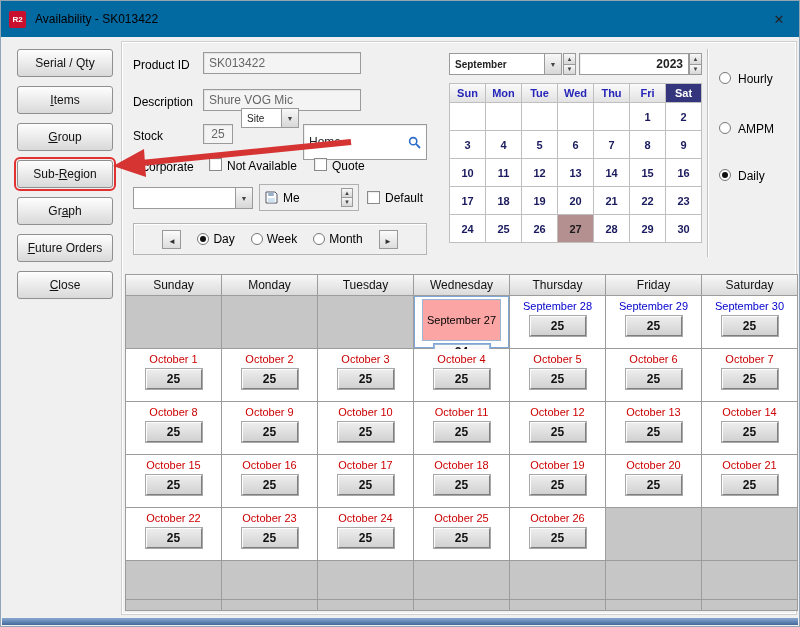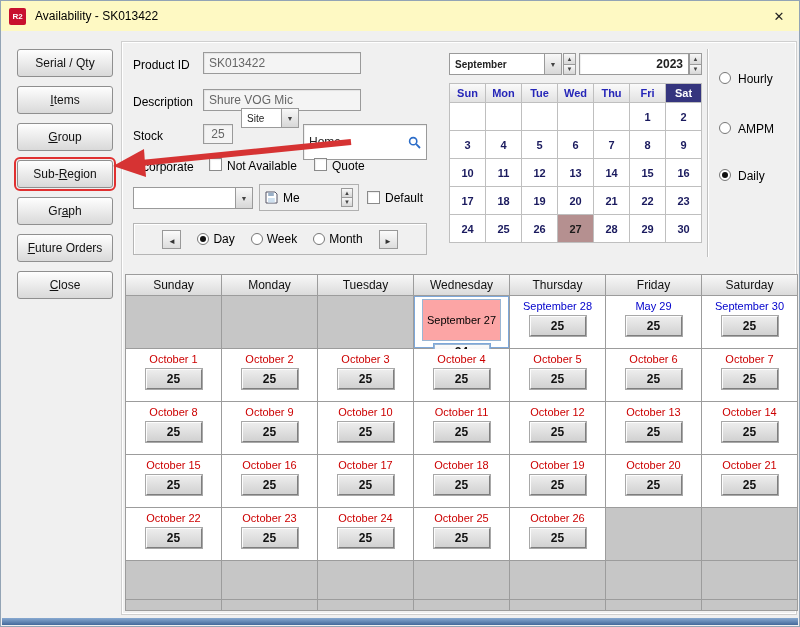--- a/index.html
+++ b/index.html
@@ -1,19 +1,19 @@
 <!DOCTYPE html>
 <html><head>
 <meta charset="utf-8">
 <style>
   html,body{margin:0;padding:0;background:#ffffff;}
   .window{position:relative;width:800px;height:627px;background:#f0f0f0;border:1px solid #93a4b5;
     box-sizing:border-box;font-family:"Liberation Sans",sans-serif;overflow:hidden;}
   
-  .titlebar{position:absolute;left:0;top:0;right:0;height:30px;background:#fef9c3;display:flex;
+  .titlebar{position:absolute;left:0;top:0;right:0;height:36px;background:#0369a1;display:flex;
     align-items:center;padding:0 8px;box-sizing:border-box;}
   .app-icon{width:17px;height:17px;background:#c8102e;color:#fff;font-size:8px;font-weight:bold;
     display:flex;align-items:center;justify-content:center;border-radius:2px;flex:0 0 auto;}
   .title{margin-left:9px;font-size:12px;color:#000;}
   .close-btn{margin-left:auto;width:24px;height:24px;display:flex;align-items:center;justify-content:center;
     color:#222;cursor:pointer;}
   .close-btn::after{content:"✕";font-size:13px;}
   
   .sidebar{position:absolute;left:16px;top:48px;width:96px;display:flex;flex-direction:column;gap:9px;}
   .side-btn{height:26px;background:linear-gradient(#fefefe,#d9d9d9);border:1px solid #8f8f8f;border-radius:3px;
@@ -268,21 +268,21 @@
       <div class="g-empty"></div>
       <div class="g-cell g-sel">
         <div class="g-date c-black">September 27</div>
         <div class="g-val">24</div>
       </div>
       <div class="g-cell">
         <div class="g-date c-blue">September 28</div>
         <div class="g-val">25</div>
       </div>
       <div class="g-cell">
-        <div class="g-date c-blue">May 29</div>
+        <div class="g-date c-blue">September 29</div>
         <div class="g-val">25</div>
       </div>
       <div class="g-cell">
         <div class="g-date c-blue">September 30</div>
         <div class="g-val">25</div>
       </div>
       <div class="g-cell">
         <div class="g-date c-red">October 1</div>
         <div class="g-val">25</div>
       </div>

